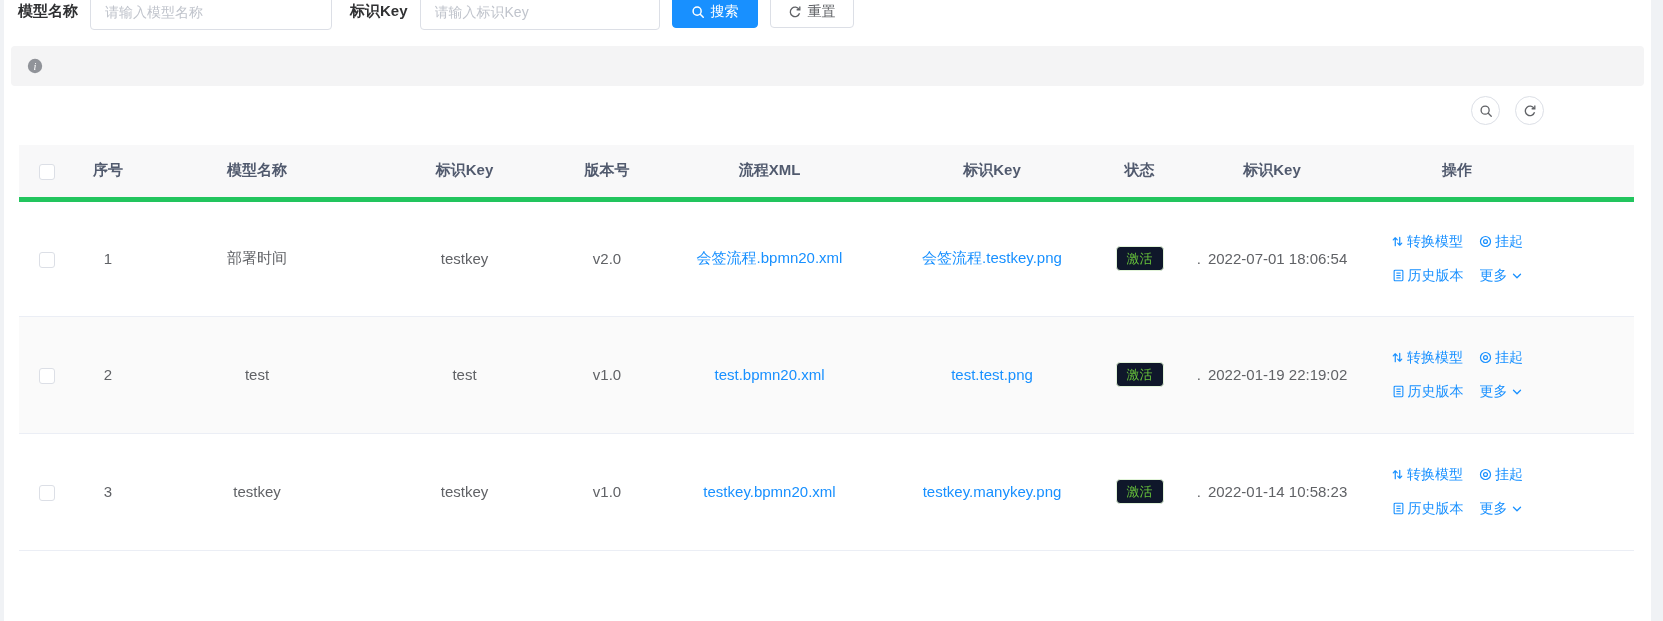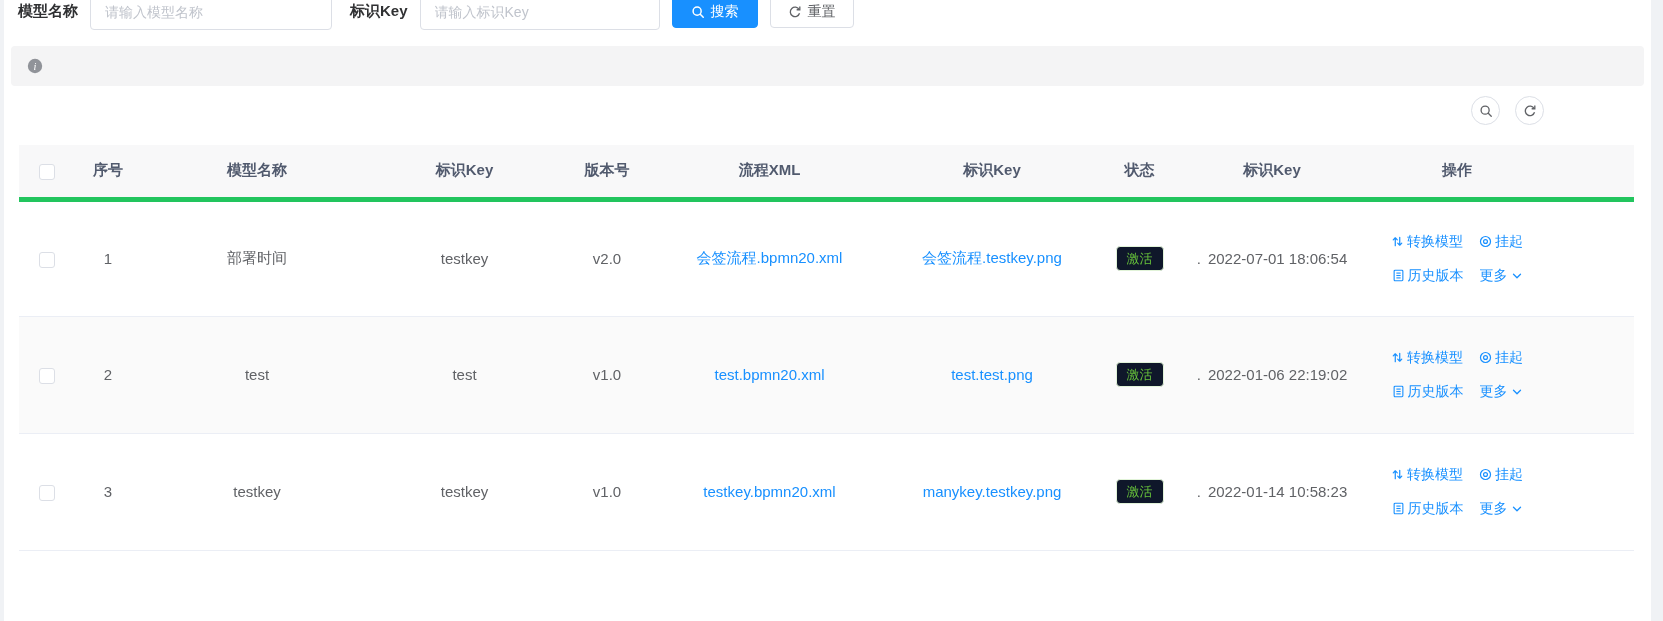--- a/index.html
+++ b/index.html
@@ -198,21 +198,21 @@
   <tr class="stripe">
     <td><span class="checkbox"></span></td>
     <td>2</td>
     <td>test</td>
     <td>test</td>
     <td>v1.0</td>
     <td><a class="cell-link">test.bpmn20.xml</a></td>
     <td><a class="cell-link">test.test.png</a></td>
     <td><span class="tag-success">激活</span></td>
     <td class="time-cell">
-      <span class="dot">.</span><span>2022-01-06 22:19:02</span>
+      <span class="dot">.</span><span>2022-01-19 22:19:02</span>
     </td>
     <td>
       <div class="actions">
         <div class="action-line">
           <span class="action-link">
             <span class="icon">
               <svg width="13" height="13" viewBox="0 0 14 14" fill="none" stroke="var(--primary)" stroke-width="1.3" stroke-linecap="round" stroke-linejoin="round">
                       <path d="M4.6 11.5V3M4.6 3L2.4 5.2M4.6 3l2.2 2.2"></path>
                       <path d="M9.4 2.5V11M9.4 11l-2.2-2.2M9.4 11l2.2-2.2"></path>
                     </svg>
@@ -255,21 +255,21 @@
     <td></td>
   </tr>
 
   <tr>
     <td><span class="checkbox"></span></td>
     <td>3</td>
     <td>testkey</td>
     <td>testkey</td>
     <td>v1.0</td>
     <td><a class="cell-link">testkey.bpmn20.xml</a></td>
-    <td><a class="cell-link">manykey.testkey.png</a></td>
+    <td><a class="cell-link">testkey.manykey.png</a></td>
     <td><span class="tag-success">激活</span></td>
     <td class="time-cell">
       <span class="dot">.</span><span>2022-01-14 10:58:23</span>
     </td>
     <td>
       <div class="actions">
         <div class="action-line">
           <span class="action-link">
             <span class="icon">
               <svg width="13" height="13" viewBox="0 0 14 14" fill="none" stroke="var(--primary)" stroke-width="1.3" stroke-linecap="round" stroke-linejoin="round">

